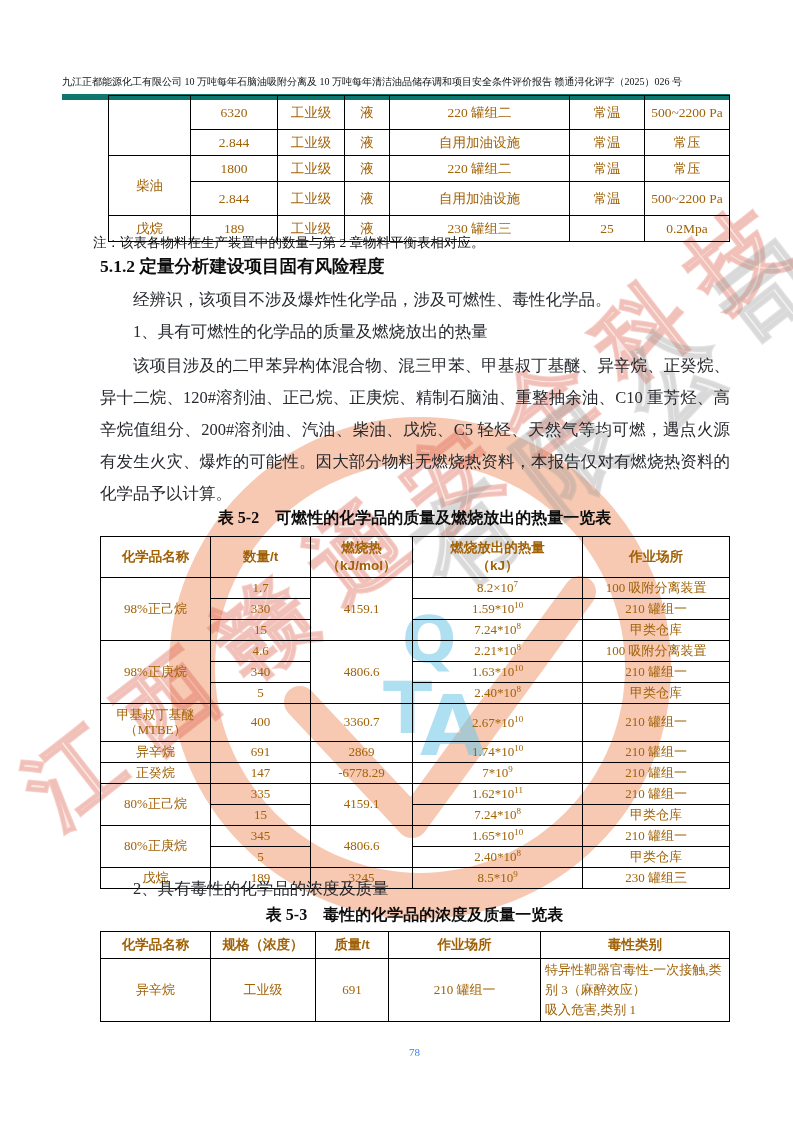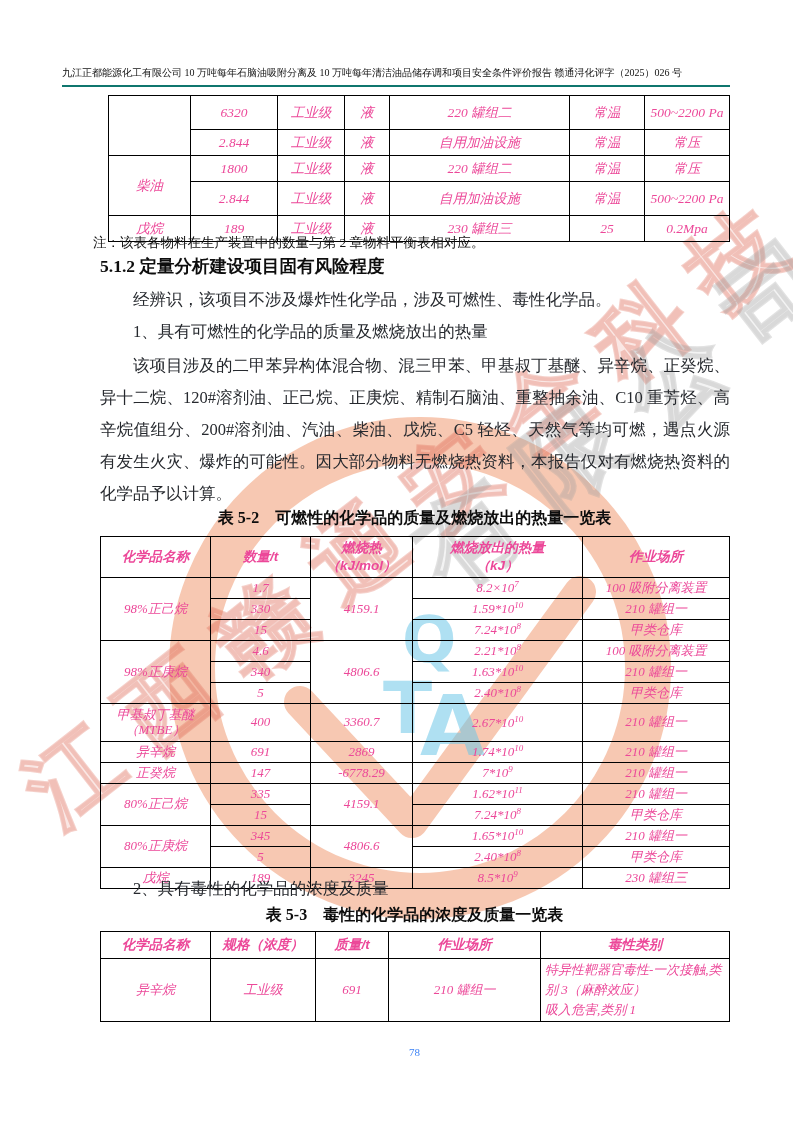--- a/index.html
+++ b/index.html
@@ -14,25 +14,25 @@
   .wm-t{left:383px;top:672px;font-size:72px;}
   .wm-a{left:420px;top:684px;font-size:84px;}
   .wm-red-text{position:absolute;left:38px;top:742px;transform:rotate(-38deg);transform-origin:0 50%;
                white-space:nowrap;font-size:92px;letter-spacing:28px;font-weight:bold;
                color:rgba(222,104,84,0.16);-webkit-text-stroke:2px rgba(222,104,84,0.30);}
   .wm-gray-text{position:absolute;left:430px;top:500px;transform:rotate(-38deg);transform-origin:0 50%;
                white-space:nowrap;font-size:100px;letter-spacing:30px;font-weight:bold;
                color:rgba(160,160,160,0.12);-webkit-text-stroke:2.5px rgba(160,160,160,0.30);}
   
   .content{position:absolute;inset:0;z-index:1;}
-  .doc-header{position:absolute;left:62px;top:4px;width:668px;height:76px;
-              display:flex;align-items:flex-end;border-bottom:2px solid #0f766e;
+  .doc-header{position:absolute;left:62px;top:13px;width:668px;height:76px;
+              display:flex;align-items:flex-end;border-bottom:6px solid #0f766e;
               padding-bottom:5px;font-size:10px;white-space:nowrap;color:#111;}
   
-  table{border-collapse:collapse;table-layout:fixed;color:#ec4899;font-style:italic;}
+  table{border-collapse:collapse;table-layout:fixed;color:#a16207;}
   td,th{border:1px solid #000;text-align:center;vertical-align:middle;
         padding:1px 2px;overflow:hidden;}
   th{font-family:"Liberation Sans","DejaVu Sans",sans-serif;font-weight:bold;white-space:pre-line;}
   .top-table{position:absolute;left:108px;top:95px;width:621px;font-size:13.5px;}
   .top-table td{height:23px;line-height:1.15;}
   .t52{position:absolute;left:100px;top:536px;width:629px;font-size:13px;}
   .t52 td{height:18px;line-height:1.1;}
   .t52 th{height:38px;font-size:13.5px;}
   .t52 td.name{white-space:pre-line;}
   .t53{position:absolute;left:100px;top:931px;width:629px;font-size:13px;}

